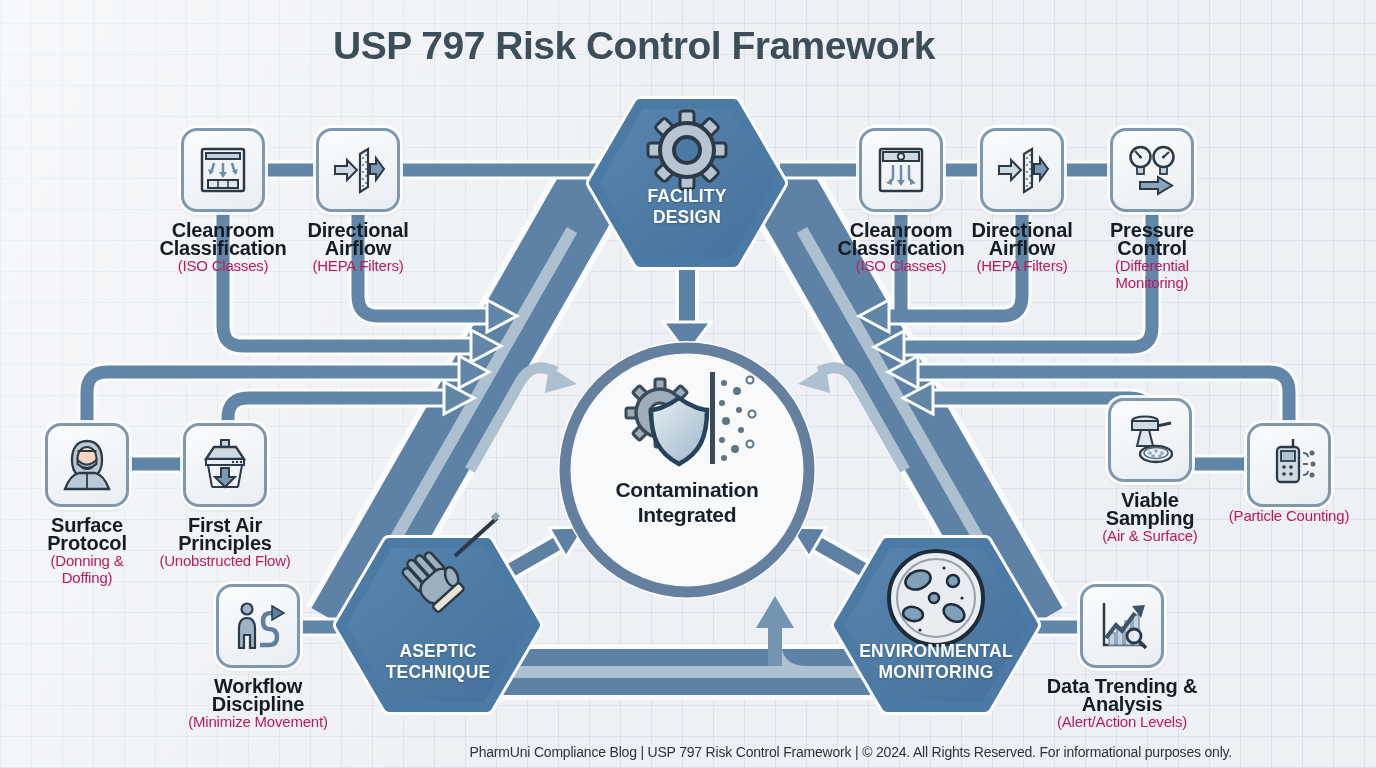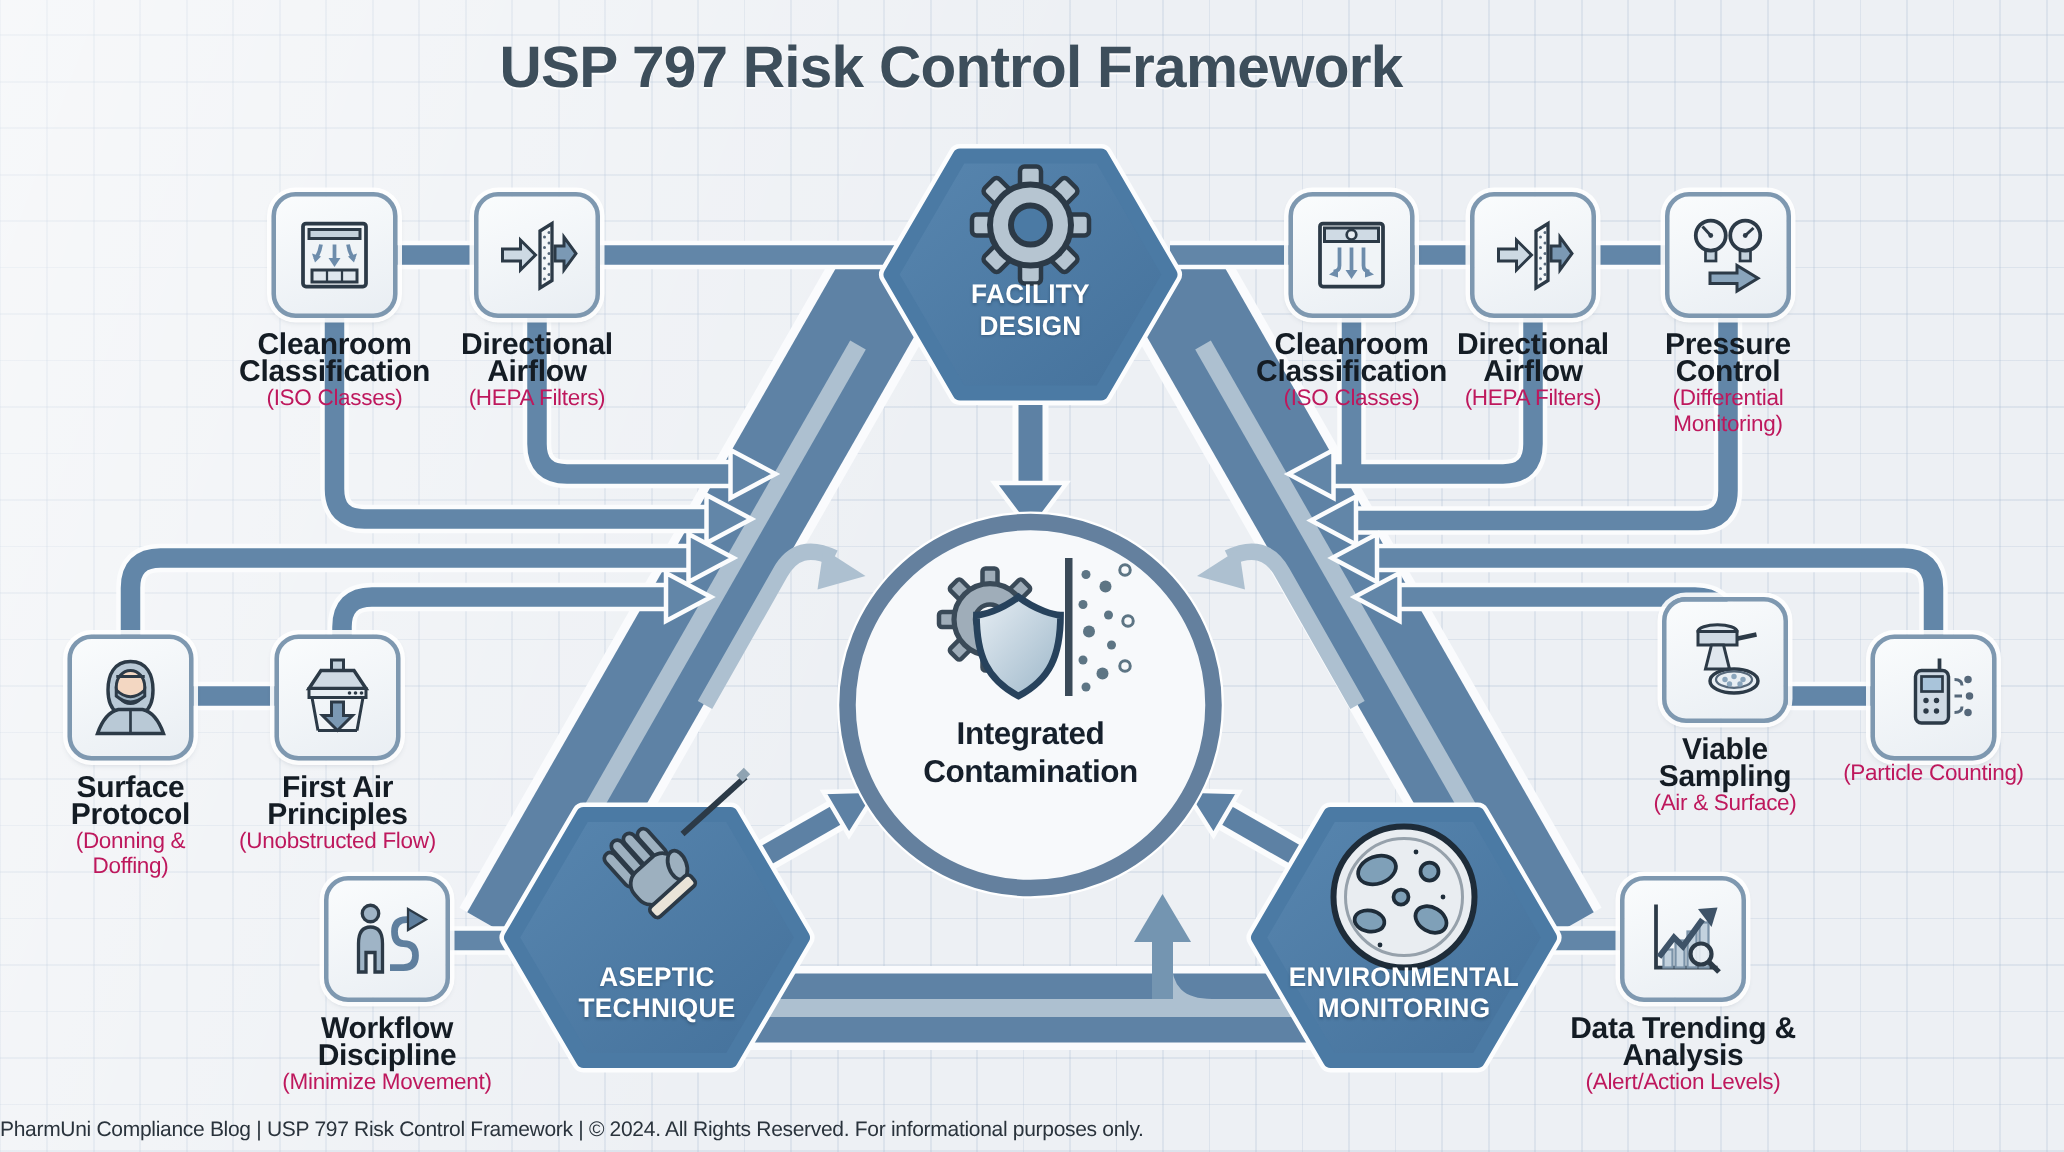--- a/index.html
+++ b/index.html
@@ -12,21 +12,21 @@
       repeating-linear-gradient(0deg, rgba(160,180,205,.22) 0 1px, transparent 1px 31px),
       repeating-linear-gradient(90deg, rgba(160,180,205,.22) 0 1px, transparent 1px 31px);
   }
   .abs{position:absolute;}
   #title{
     top:24px;left:0;width:1268px;text-align:center;
     font-size:39px;font-weight:bold;letter-spacing:-.5px;color:#3d4e5b;
     text-shadow:0 1px 0 rgba(255,255,255,.8);
   }
   #footer{
-    top:744px;left:0;width:1232px;text-align:left;
+    top:744px;left:0;width:1232px;text-align:right;
     font-size:14px;color:#2a333c;letter-spacing:-.2px;
   }
   svg.art{position:absolute;left:0;top:0;}
   .hexlabel{
     text-align:center;color:#fff;font-weight:bold;font-size:18px;line-height:21px;
     letter-spacing:.2px;text-shadow:0 1px 2px rgba(20,40,60,.35);transform:scaleX(.97);
   }
   #ctext{
     left:577px;top:477px;width:220px;text-align:center;
     font-weight:bold;font-size:21px;line-height:25px;color:#16202c;letter-spacing:-.3px;
@@ -250,22 +250,22 @@
 <div class="abs hexlabel" style="left:348px;top:641px;width:180px;">
   <div>ASEPTIC</div>
   <div>TECHNIQUE</div>
 </div>
 <div class="abs hexlabel" style="left:836px;top:641px;width:200px;">
   <div>ENVIRONMENTAL</div>
   <div>MONITORING</div>
 </div>
 
 <div id="ctext" class="abs">
+  <div>Contamination</div>
   <div>Integrated</div>
-  <div>Contamination</div>
 </div>
 
 <div class="node" style="left:163px;top:128px;width:120px;">
   <div class="nbox">
       <svg width="56" height="56" viewBox="0 0 56 56">
     <rect x="7" y="7" width="42" height="42" rx="2" fill="#f0f4f7" stroke="#2c3a47" stroke-width="2.5"></rect>
     <rect x="11" y="11" width="34" height="6" fill="#c3d1dc" stroke="#2c3a47" stroke-width="2"></rect>
     <g stroke="#6d8cab" stroke-width="2.5" fill="none">
       <path d="M19,21 q-1,6 -4,10"></path>
           <path d="M28,21 v11"></path>

